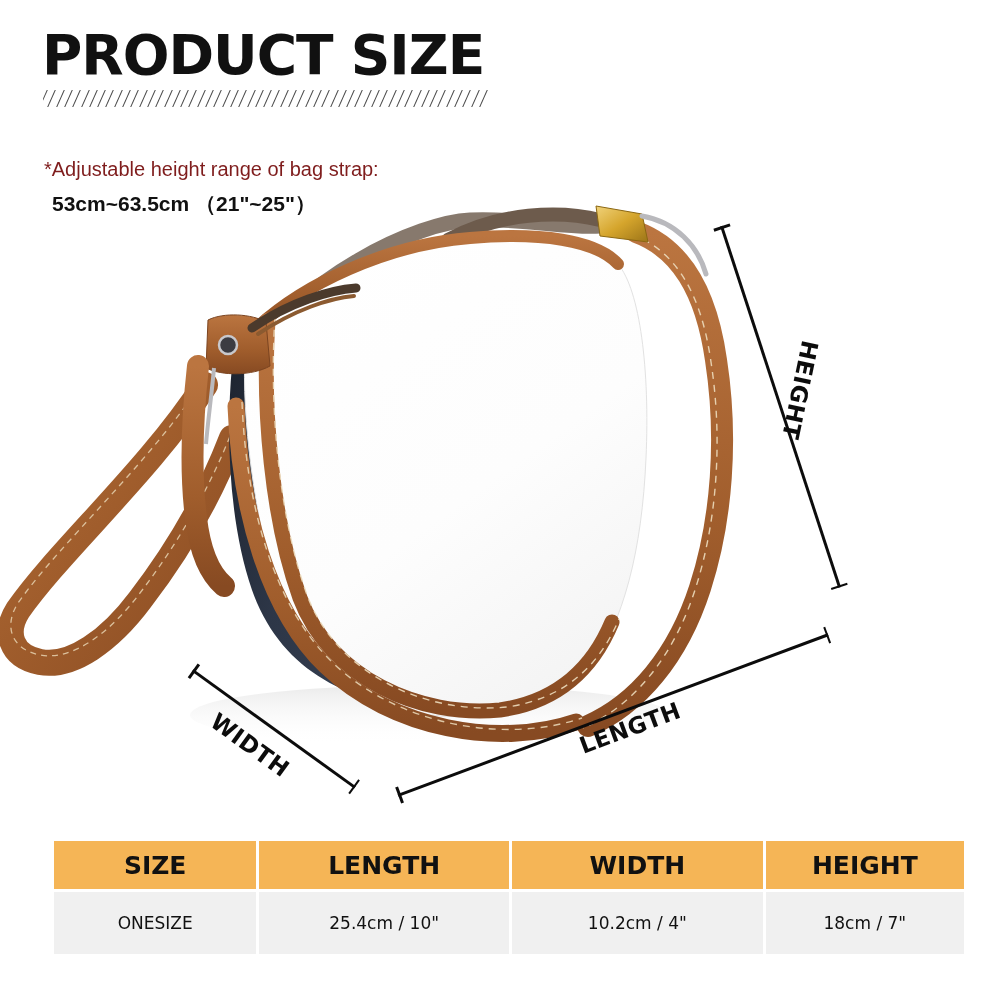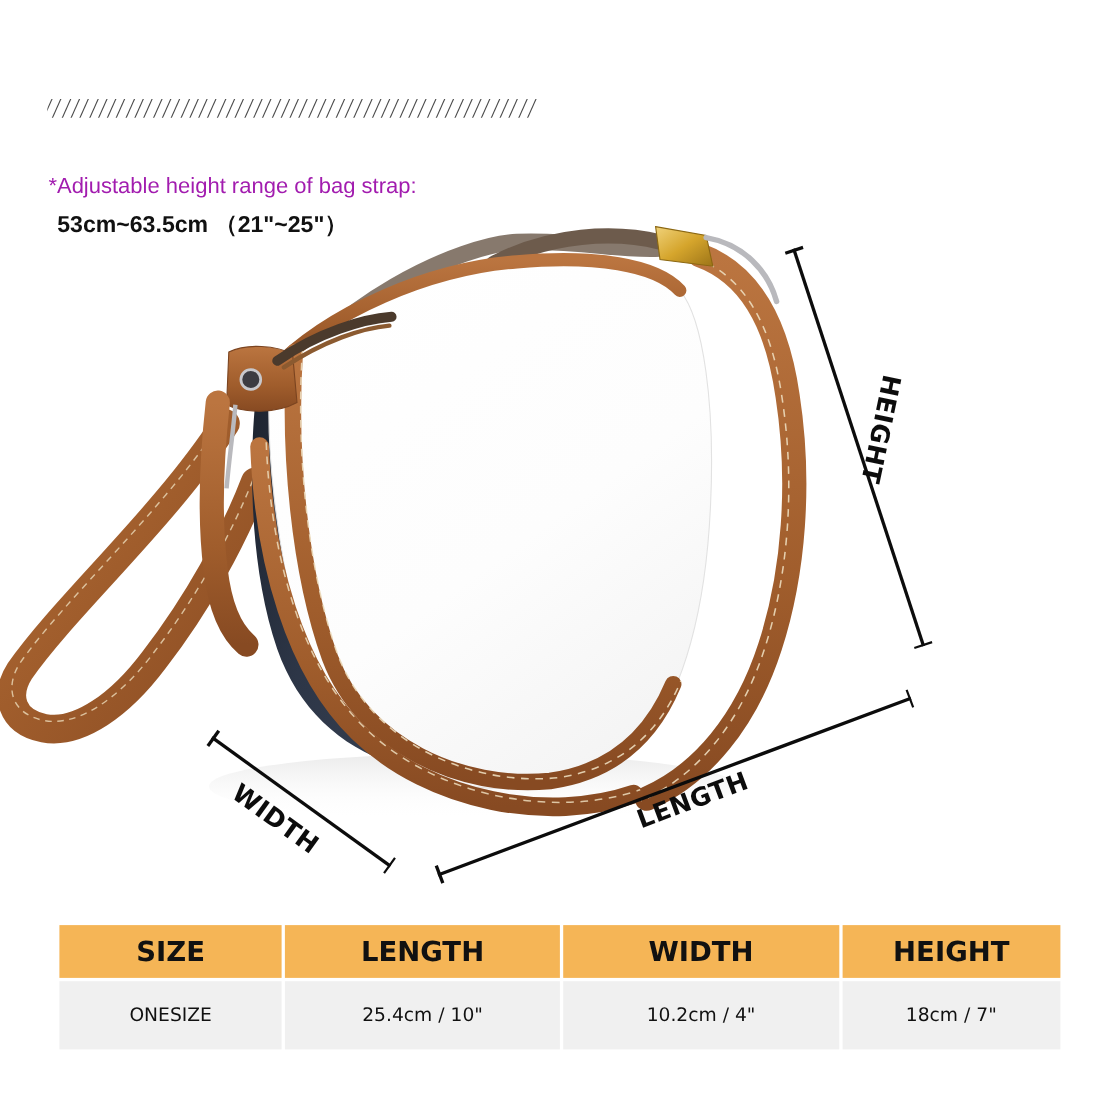--- a/index.html
+++ b/index.html
@@ -29,21 +29,21 @@
     background:#4a4a4a;
     transform:rotate(24deg);transform-origin:center;
   }
   .subtitle{
     position:absolute;left:44px;top:116px;
     font-size:15.5px;color:#111;white-space:nowrap;
     font-family:"DejaVu Sans", sans-serif;
   }
   .strap-note{
     position:absolute;left:44px;top:158px;
-    font-size:20px;color:#a21caf;white-space:nowrap;
+    font-size:20px;color:#7f1d1d;white-space:nowrap;
   }
   .strap-val{
     position:absolute;left:52px;top:190px;
     font-size:21px;font-weight:bold;color:#111;white-space:nowrap;
   }
 
   
   .stage{position:absolute;left:0;top:170px;width:1001px;height:660px;}
 
   
@@ -74,20 +74,21 @@
   .c0{width:205px;margin-left:12px;}
   .c1{width:253px;}
   .c2{width:254px;}
   .c3{width:201px;}
 </style>
 </head>
 <body>
 
 <div id="page">
 
+  <div class="title">PRODUCT SIZE</div>
 
   <div class="hatch" id="hatch">
       <i style="left: 0px;"></i>
       <i style="left: 8.3px;"></i>
       <i style="left: 16.6px;"></i>
       <i style="left: 24.9px;"></i>
       <i style="left: 33.2px;"></i>
       <i style="left: 41.5px;"></i>
       <i style="left: 49.8px;"></i>
       <i style="left: 58.1px;"></i>

